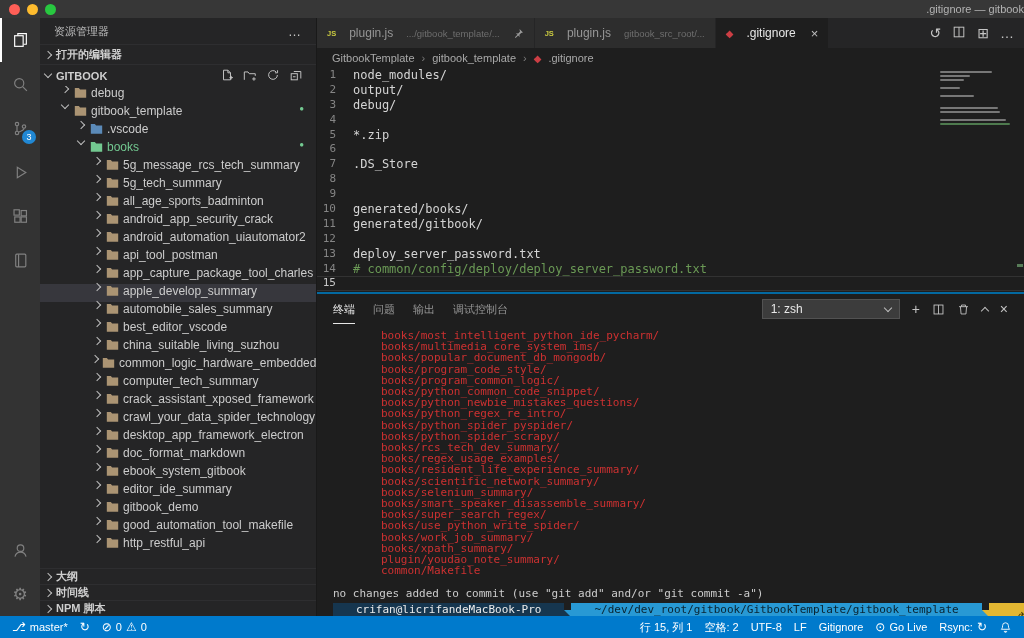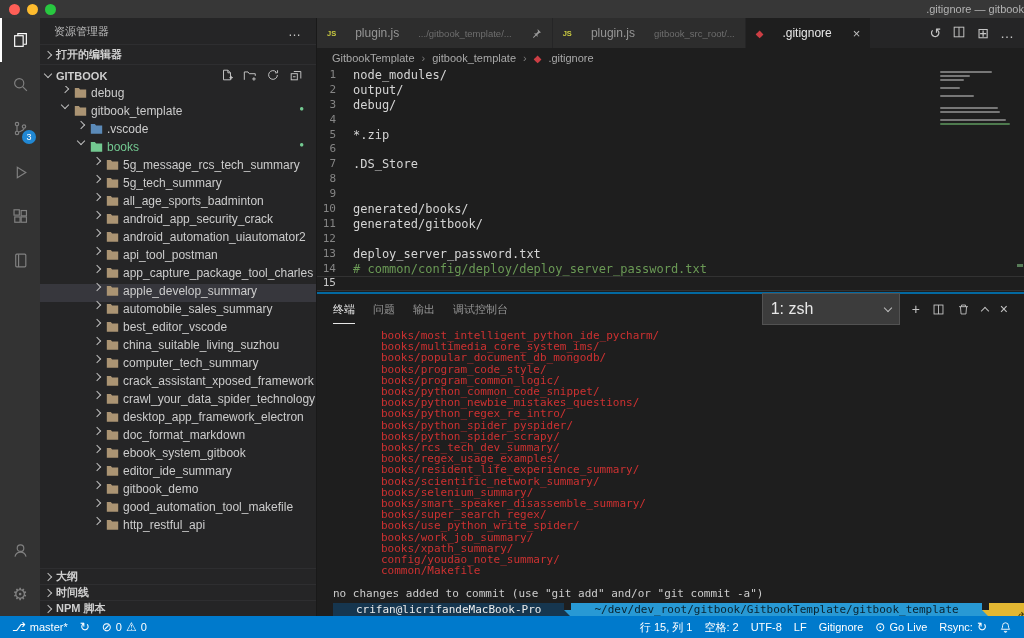--- a/index.html
+++ b/index.html
@@ -50,21 +50,21 @@
   .trow.green .folder{color:#73c991}
   .trow.green .lbl{color:#73c991}
   .trow.selected{background:#37373d}
   .trow .gitdot{display:none;margin-left:auto;margin-right:12px;color:#73c991;font-size:8px}
   .trow.dot .gitdot{display:block}
   .sb-sec.bt{height:16px;flex:0 0 16px}
 
   
   .egroup{flex:1;display:flex;flex-direction:column;min-width:0;background:#1e1e1e}
   .tabbar{height:30px;flex:0 0 30px;background:#252526;display:flex;align-items:stretch}
-  .tab{display:flex;align-items:center;gap:19px;padding:0 10px;background:#2d2d2d;border-right:1px solid #252526;color:#969696;cursor:pointer}
+  .tab{display:flex;align-items:center;gap:13px;padding:0 10px;background:#2d2d2d;border-right:1px solid #252526;color:#969696;cursor:pointer}
   .tab.active{background:#1e1e1e;color:#e7e7e7}
   .tab .tdesc{font-size:9.5px;color:#6e6e6e}
   .fico.js{color:#cbcb41;font-size:7.5px;font-weight:bold}
   .fico.git{color:#cc3e44;font-size:10px}
   .tab .xclose{font-size:13px;color:#c0c0c0;margin-left:2px}
   .tab .pinsvg{display:flex}
   .tabactions{margin-left:auto;display:flex;align-items:center;gap:11px;padding:0 10px;color:#c5c5c5;font-size:14px}
   .tabactions svg{stroke:#c5c5c5;fill:none;stroke-width:1.1}
   .tabactions span{cursor:pointer}
 
@@ -82,21 +82,21 @@
   .minimap i{display:block;height:2px;margin-bottom:2px;background:#777;border-radius:1px}
   .minimap i.g{background:#4e7a4e}
   .ruler-mark{position:absolute;right:1px;top:196px;width:6px;height:3px;background:#587c58}
 
   
   .panel{flex:1;border-top:2px solid #0369a1;display:flex;flex-direction:column;min-height:0}
   .panelhead{height:30px;flex:0 0 30px;display:flex;align-items:center;gap:18px;padding:0 16px}
   .ptab{font-size:11px;color:#969696;height:100%;display:flex;align-items:center;cursor:pointer}
   .ptab.active{color:#e7e7e7;box-shadow:inset 0 -1px 0 #e7e7e7}
   .panelctrl{margin-left:auto;display:flex;align-items:center;gap:12px;color:#c5c5c5}
-  .shellsel{background:#3c3c3c;border:1px solid #525252;color:#e8e8e8;font-size:16px;height:32px;display:flex;align-items:center;justify-content:space-between;gap:10px;padding:0 8px;min-width:138px;cursor:pointer}
+  .shellsel{background:#3c3c3c;border:1px solid #525252;color:#e8e8e8;font-size:12px;height:20px;display:flex;align-items:center;justify-content:space-between;gap:10px;padding:0 8px;min-width:138px;cursor:pointer}
   .panelctrl .pi{cursor:pointer;font-size:14px;display:flex;align-items:center}
   .panelctrl svg{stroke:#c5c5c5;fill:none;stroke-width:1.1}
 
   .term{flex:1;overflow:hidden;padding:6px 0 0 16px;font-family:"DejaVu Sans Mono",monospace;font-size:11px;line-height:11.2px;color:#cccccc}
   .tred{color:#cd3131;padding-left:48px;white-space:pre}
   .tinfo{margin-top:11.2px;white-space:pre}
   .promptline{margin-top:4px;display:flex;align-items:center}
   .plseg{height:28px;line-height:14px;padding:0 23px;white-space:pre}
   .pl-user{background:#16364f;color:#ececec}
   .pl-path{background:#2899d4;color:#0a2330}
@@ -408,20 +408,32 @@
             </span>
             <span class="folder">
               <svg width="13" height="12" viewBox="0 0 16 14">
                 <path d="M1 2h5l1.5 2H15v10H1z" fill="currentColor"></path>
               </svg>
             </span>
             <span class="lbl">china_suitable_living_suzhou</span>
 
           </div>
 
+          <div class="trow lvl3 collapsed">
+            <span class="chev">
+              <span class="cv"></span>
+            </span>
+            <span class="folder">
+              <svg width="13" height="12" viewBox="0 0 16 14">
+                <path d="M1 2h5l1.5 2H15v10H1z" fill="currentColor"></path>
+              </svg>
+            </span>
+            <span class="lbl">common_logic_hardware_embedded</span>
+
+          </div>
 
           <div class="trow lvl3 collapsed">
             <span class="chev">
               <span class="cv"></span>
             </span>
             <span class="folder">
               <svg width="13" height="12" viewBox="0 0 16 14">
                 <path d="M1 2h5l1.5 2H15v10H1z" fill="currentColor"></path>
               </svg>
             </span>
@@ -770,21 +782,21 @@
               <div class="tred">books/smart_speaker_disassemble_summary/</div>
 
               <div class="tred">books/super_search_regex/</div>
 
               <div class="tred">books/use_python_write_spider/</div>
 
               <div class="tred">books/work_job_summary/</div>
 
               <div class="tred">books/xpath_summary/</div>
 
-              <div class="tred">config/youdao_note_summary/</div>
+              <div class="tred">plugin/youdao_note_summary/</div>
 
               <div class="tred">common/Makefile</div>
             </div>
           <div class="tinfo">no changes added to commit (use "git add" and/or "git commit -a")</div>
           <div class="promptline">
             <span class="plseg pl-user">crifan@licrifandeMacBook-Pro</span>
             <span class="tri tri1"></span>
             <span class="plseg pl-path">~/dev/dev_root/gitbook/GitbookTemplate/gitbook_template</span>
             <span class="tri tri2"></span>
             <span class="plseg pl-git">

